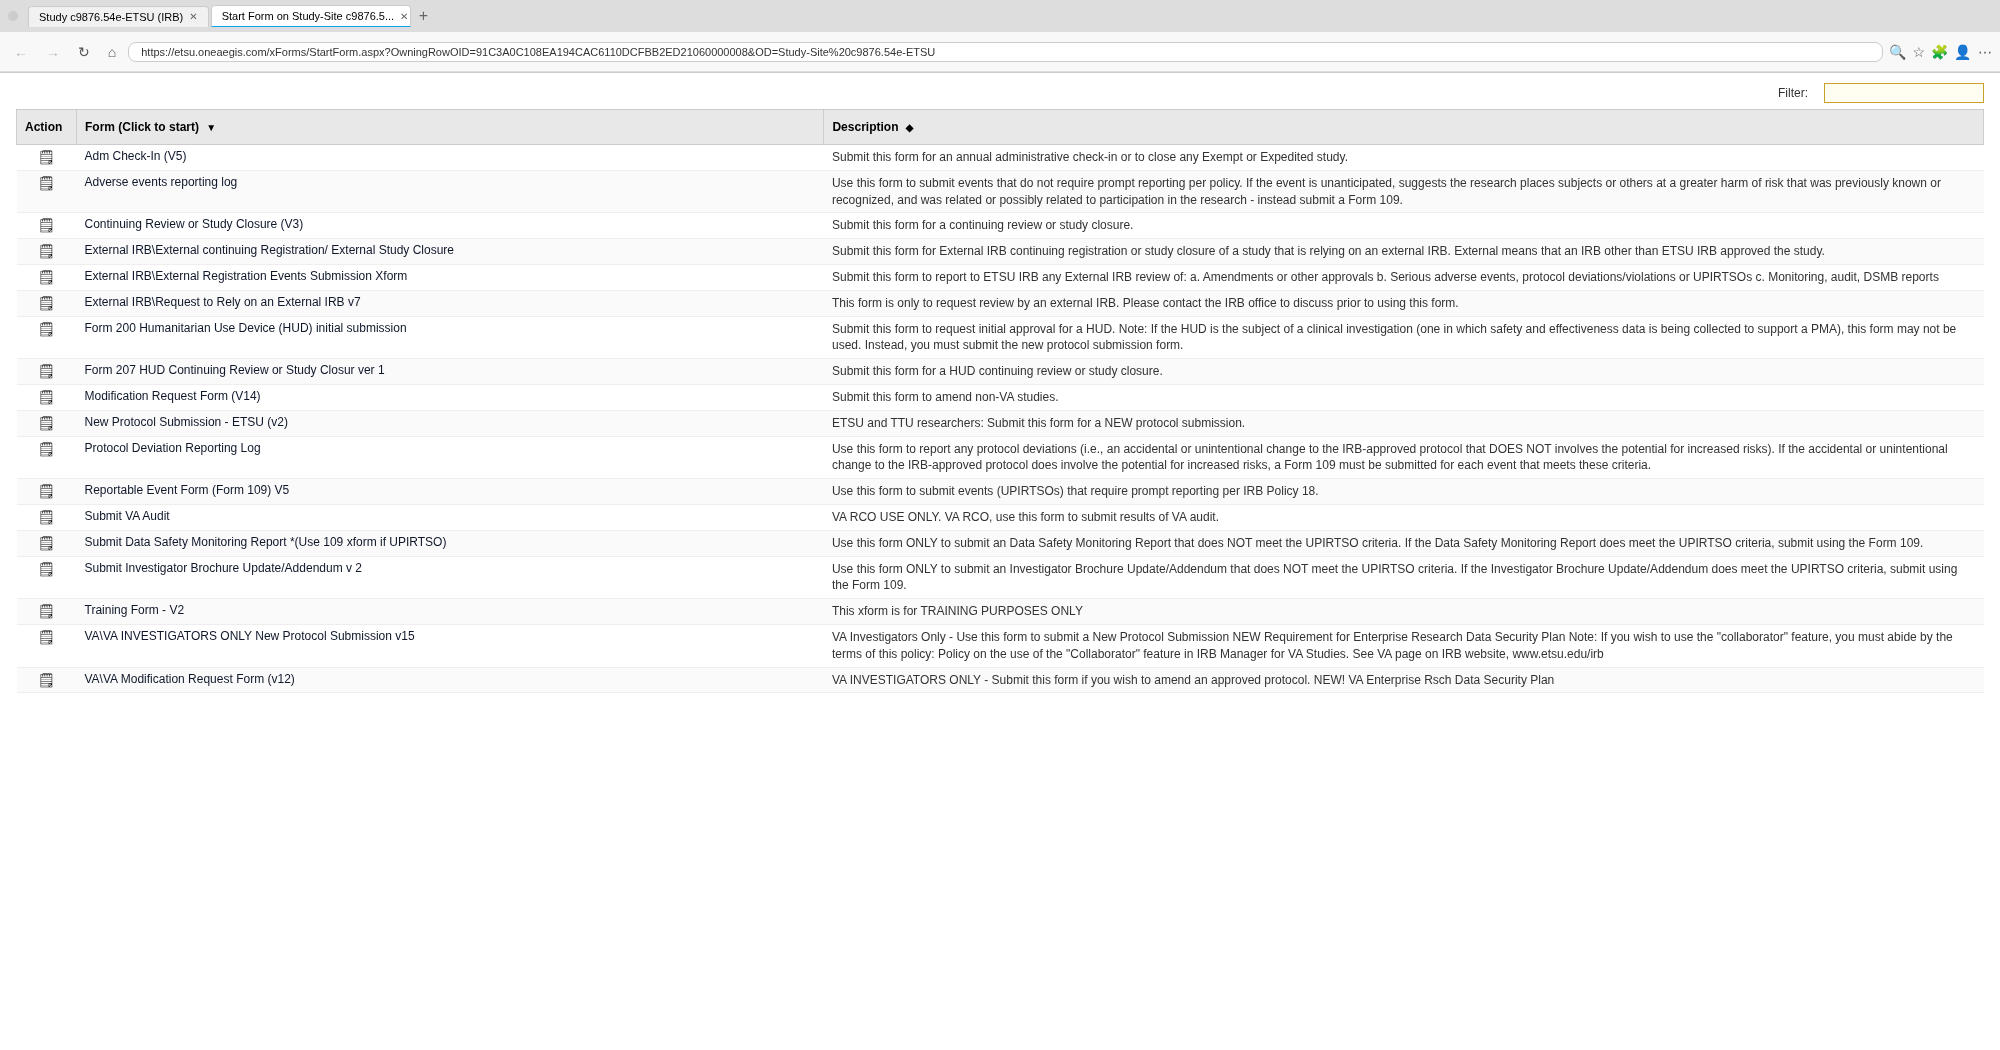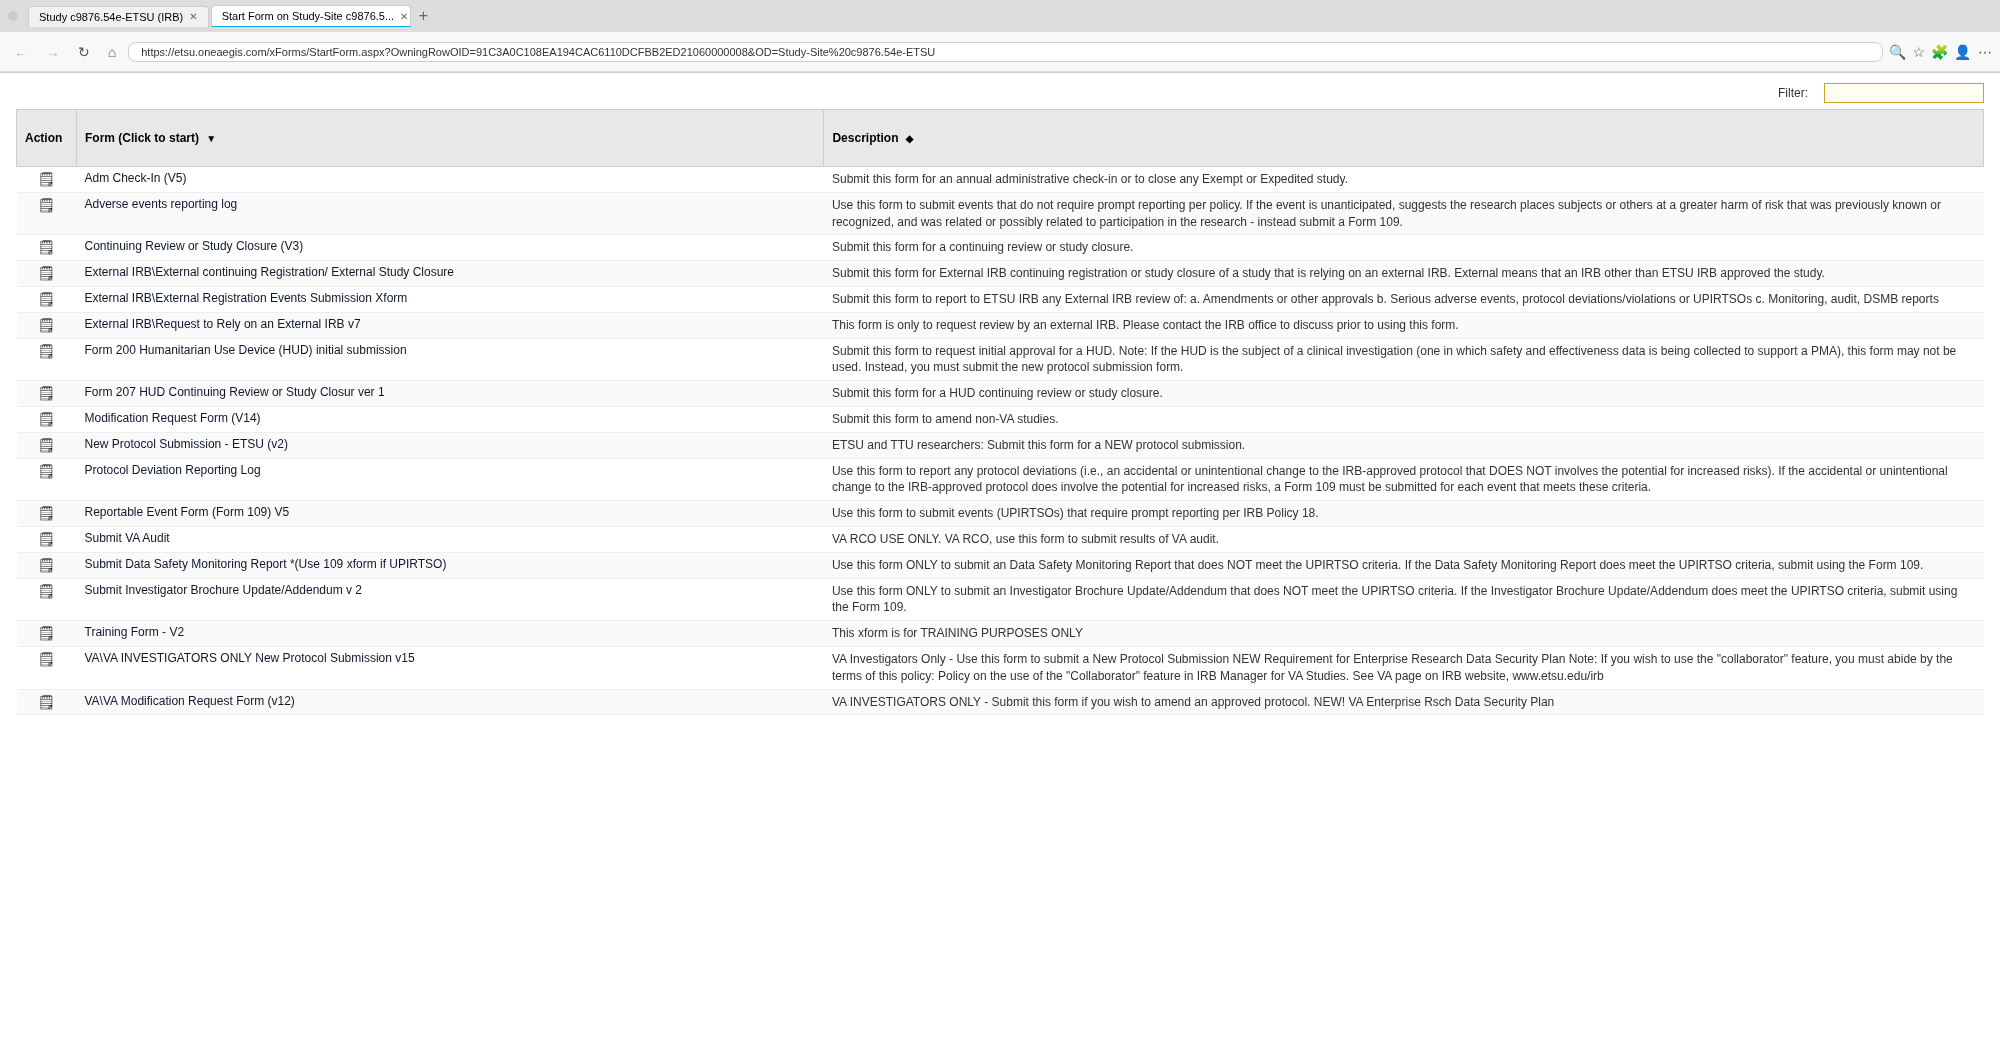--- a/index.html
+++ b/index.html
@@ -135,21 +135,21 @@
     
     .xform-table {
       width: 100%;
       border-collapse: collapse;
       font-size: 12px;
     }
     .xform-table thead tr {
       background: #e8e8e8;
     }
     .xform-table th {
-      padding: 21px 8px;
+      padding: 10px 8px;
       text-align: left;
       font-weight: bold;
       border: 1px solid #ccc;
       color: #000;
       font-size: 12px;
     }
     .xform-table td {
       padding: 4px 8px;
       border-bottom: 1px solid #eee;
       vertical-align: top;

